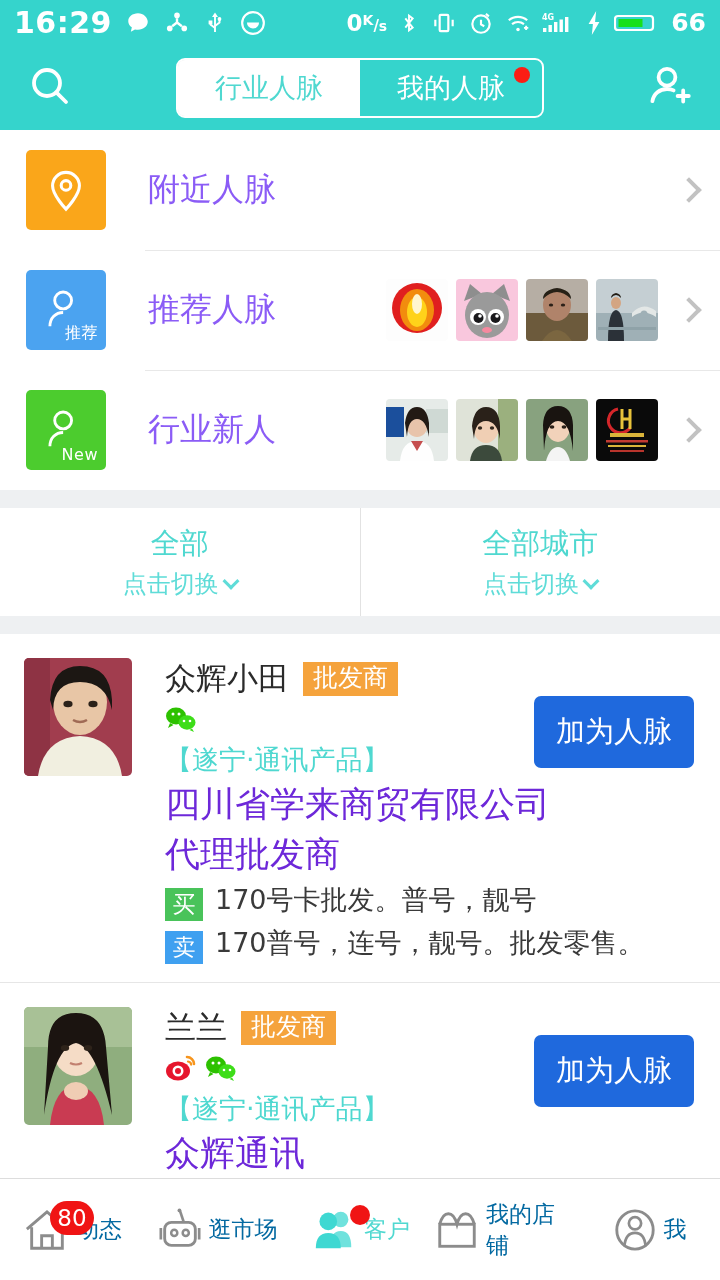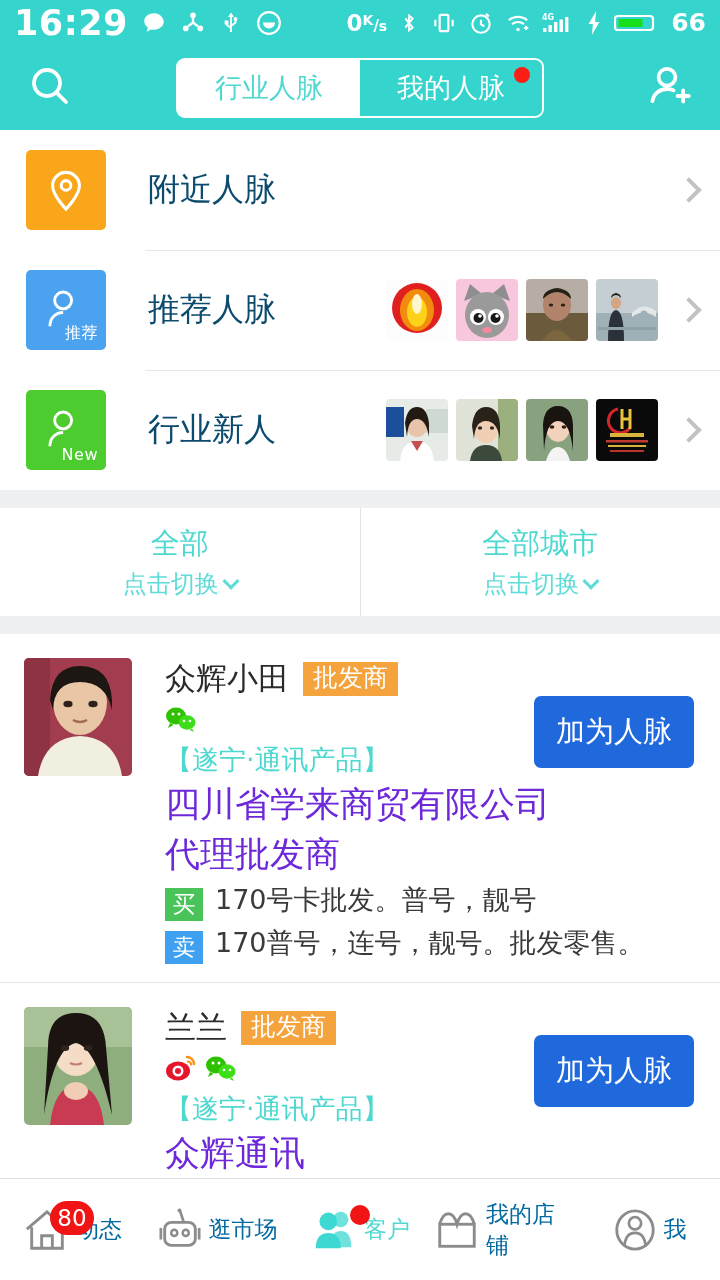--- a/index.html
+++ b/index.html
@@ -12,21 +12,21 @@
   #app { position: relative; width: 720px; height: 1280px; background: #f2f2f2; }
 
   
   .statusbar {
     height: 45px; background: #35d4cc; color: #ffffff;
     display: flex; align-items: center; padding: 0 14px;
     font-size: 25px; font-weight: bold;
   }
   .sb-left { display: flex; align-items: center; gap: 13px; }
   .sb-right { margin-left: auto; display: flex; align-items: center; gap: 11px; }
-  .sb-time { font-size: 35px; letter-spacing: 0.5px; }
+  .sb-time { font-size: 30px; letter-spacing: 0.5px; }
   .sb-ico { display: inline-flex; align-items: center; justify-content: center; }
   .netspeed { font-size: 23px; display: flex; align-items: baseline; }
   .netspeed sup { font-size: 14px; }
   .netspeed .frac { font-size: 15px; line-height: 1; display: inline-block; text-align: right; }
   .batt-num { font-size: 25px; }
 
   
   .header {
     height: 85px; background: #35d4cc;
     display: flex; align-items: center; justify-content: space-between;
@@ -59,21 +59,21 @@
   }
   .tile {
     width: 80px; height: 80px; border-radius: 5px;
     display: flex; align-items: center; justify-content: center;
     flex: 0 0 80px; position: relative;
   }
   .tile-label {
     position: absolute; right: 8px; bottom: 6px; color: #fff;
     font-size: 16px; letter-spacing: 0.5px;
   }
-  .menu-title { font-size: 32px; color: #0c4a6e; margin-left: 42px; flex: 0 0 auto; }
+  .menu-title { font-size: 32px; color: #8b5cf6; margin-left: 42px; flex: 0 0 auto; }
   .thumbs { margin-left: auto; display: flex; gap: 8px; }
   .thumb { width: 62px; height: 62px; border-radius: 4px; overflow: hidden; flex: 0 0 62px; }
   .chev {
     margin-left: 22px; width: 18px; height: 18px;
     border-right: 4px solid #c2c2c2; border-top: 4px solid #c2c2c2;
     transform: rotate(45deg); flex: 0 0 auto;
   }
 
   
   .gap { height: 18px; background: #eef0f2; }

